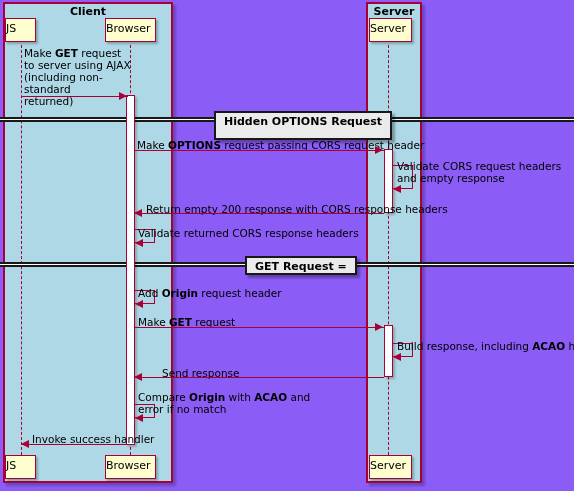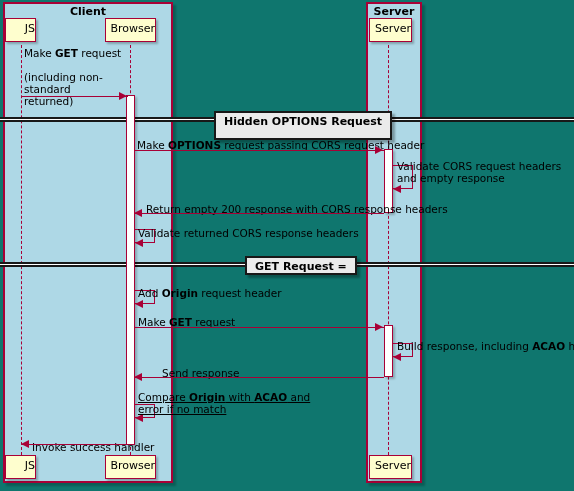--- a/index.html
+++ b/index.html
@@ -10,21 +10,21 @@
   body {
     font-family: "DejaVu Sans", sans-serif;
     width: 574px;
     height: 491px;
     overflow: hidden;
   }
   #diagram {
     position: relative;
     width: 574px;
     height: 491px;
-    background: #0f766e;
+    background: #8b5cf6;
   }
 
   
   .group-box {
     position: absolute;
     background: #AED8E6;
     border: 2px solid #A80036;
     box-sizing: border-box;
     box-shadow: 3px 3px 2px rgba(0,0,0,0.22);
   }
@@ -50,21 +50,21 @@
 
   
   .participant {
     position: absolute;
     background: #FEFECE;
     border: 1.5px solid #A80036;
     box-sizing: border-box;
     box-shadow: 2px 2px 2px rgba(0,0,0,0.25);
     font-size: 11px;
     color: #000000;
-    text-align: right;
+    text-align: left;
     line-height: 20px;
     white-space: nowrap;
   }
 
   
   .activation {
     position: absolute;
     background: #FFFFFF;
     border: 1px solid #A80036;
     box-sizing: border-box;
@@ -169,21 +169,21 @@
   <div class="activation" style="left:384px; top:149px; width:9px; height:64px;"></div>
 
   <div class="activation" style="left:384px; top:325px; width:9px; height:52px;"></div>
 
   <div class="divider-label" style="left:214px; top:111px; height:29px;">Hidden OPTIONS Request</div>
 
   <div class="divider-label" style="left:245px; top:256px; height:19px;">GET Request =</div>
 
   <div class="msg-label multi" style="left:24px; top:47px; width:110px;">
     <span>Make <b>GET</b> request</span><br>
-    <br>
+    <span>to server using AJAX</span><br>
     <span>(including non-standard</span><br>
     <span>returned)</span>
   </div>
   <div class="msg-line" style="left:22px; top:96px; width:106px;"></div>
   <div class="arrow-head arrow-right" style="left:119px; top:92px;"></div>
 
   <div class="msg-label" style="left:137px; top:139px;">Make <b>OPTIONS</b> request passing CORS request header</div>
   <div class="msg-line" style="left:134px; top:150px; width:250px;"></div>
   <div class="arrow-head arrow-right" style="left:375px; top:146px;"></div>
 
@@ -213,22 +213,22 @@
   <div class="self-loop" style="left:392px; top:343px; width:21px; height:14px;"></div>
   <div class="arrow-head arrow-left" style="left:393px; top:353px;"></div>
   <div class="msg-label" style="left:397px; top:340px;">Build response, including <b>ACAO</b> header</div>
 
   <div class="msg-label" style="left:162px; top:367px;">Send response</div>
   <div class="msg-line" style="left:135px; top:377px; width:249px;"></div>
   <div class="arrow-head arrow-left" style="left:134px; top:373px;"></div>
 
   <div class="self-loop" style="left:134px; top:404px; width:21px; height:14px;"></div>
   <div class="arrow-head arrow-left" style="left:135px; top:414px;"></div>
-  <div class="msg-label multi" style="left:138px; top:391px; width:215px;text-decoration:underline;">
+  <div class="msg-label multi" style="left:138px; top:391px; width:215px;">
     <span>Compare <b>Origin</b> with <b>ACAO</b> and</span><br>
     <span>error if no match</span>
   </div>
 
-  <div class="msg-label" style="left:32px; top:433px;margin-top:8px;">Invoke success handler</div>
+  <div class="msg-label" style="left:32px; top:433px;">Invoke success handler</div>
   <div class="msg-line" style="left:22px; top:444px; width:104px;"></div>
   <div class="arrow-head arrow-left" style="left:21px; top:440px;"></div>
 
 </div>
 
 </body></html>

